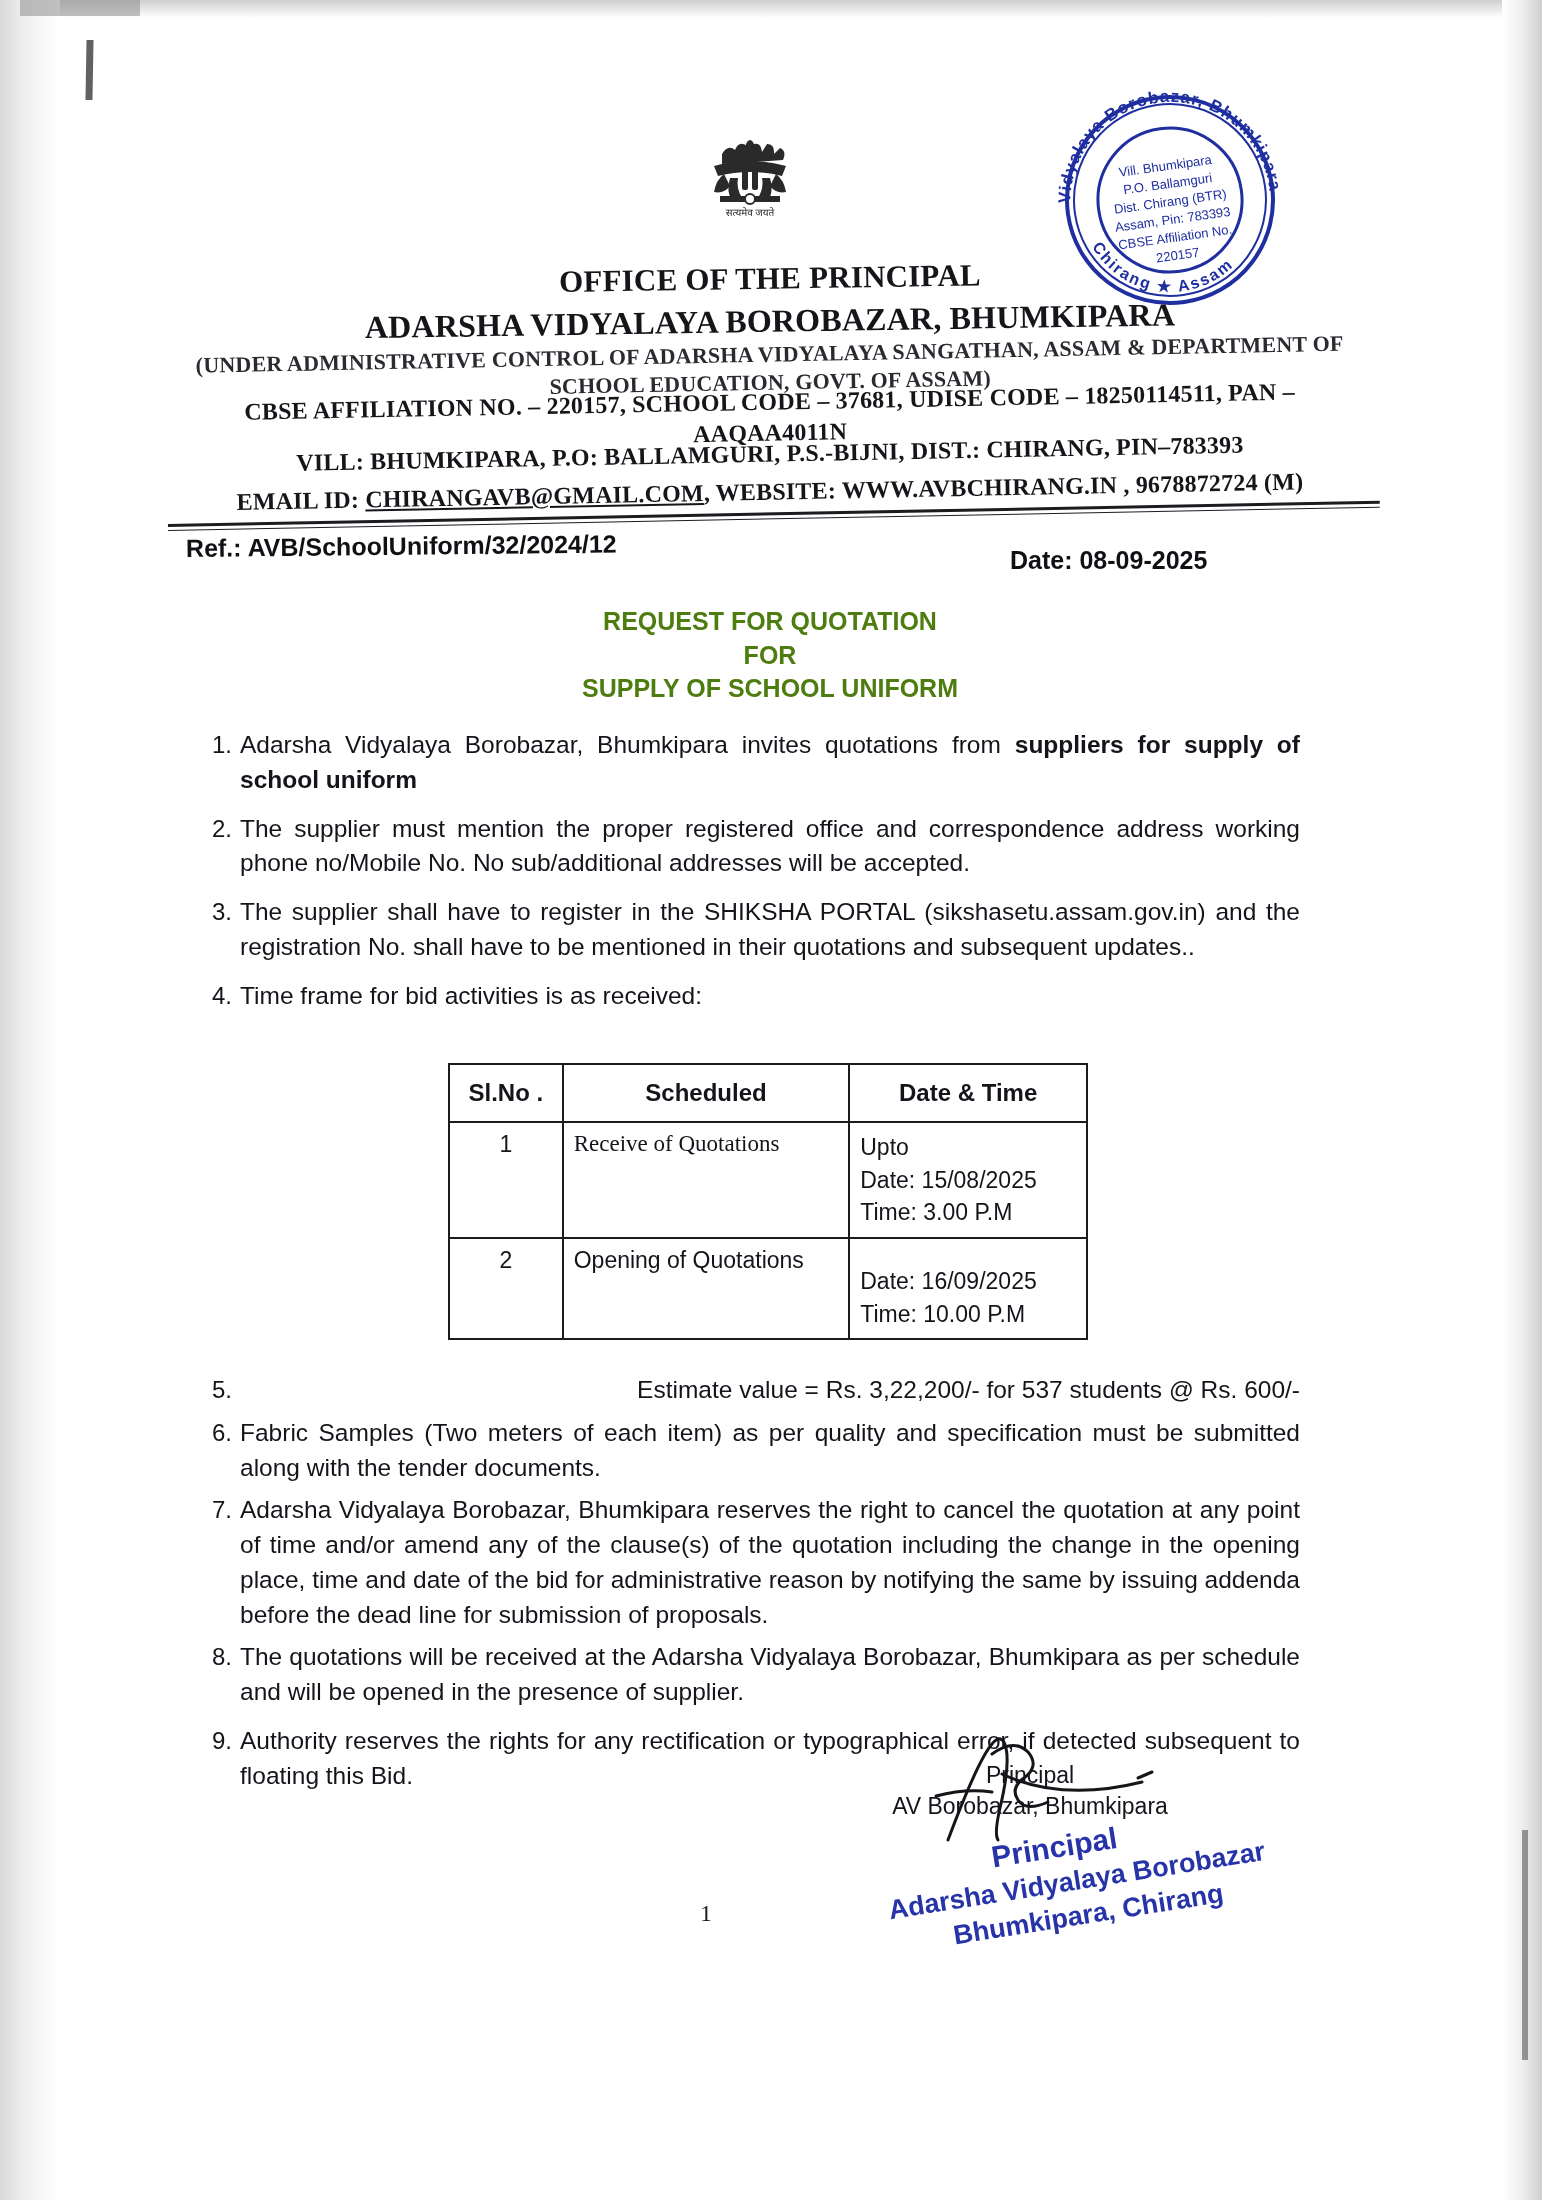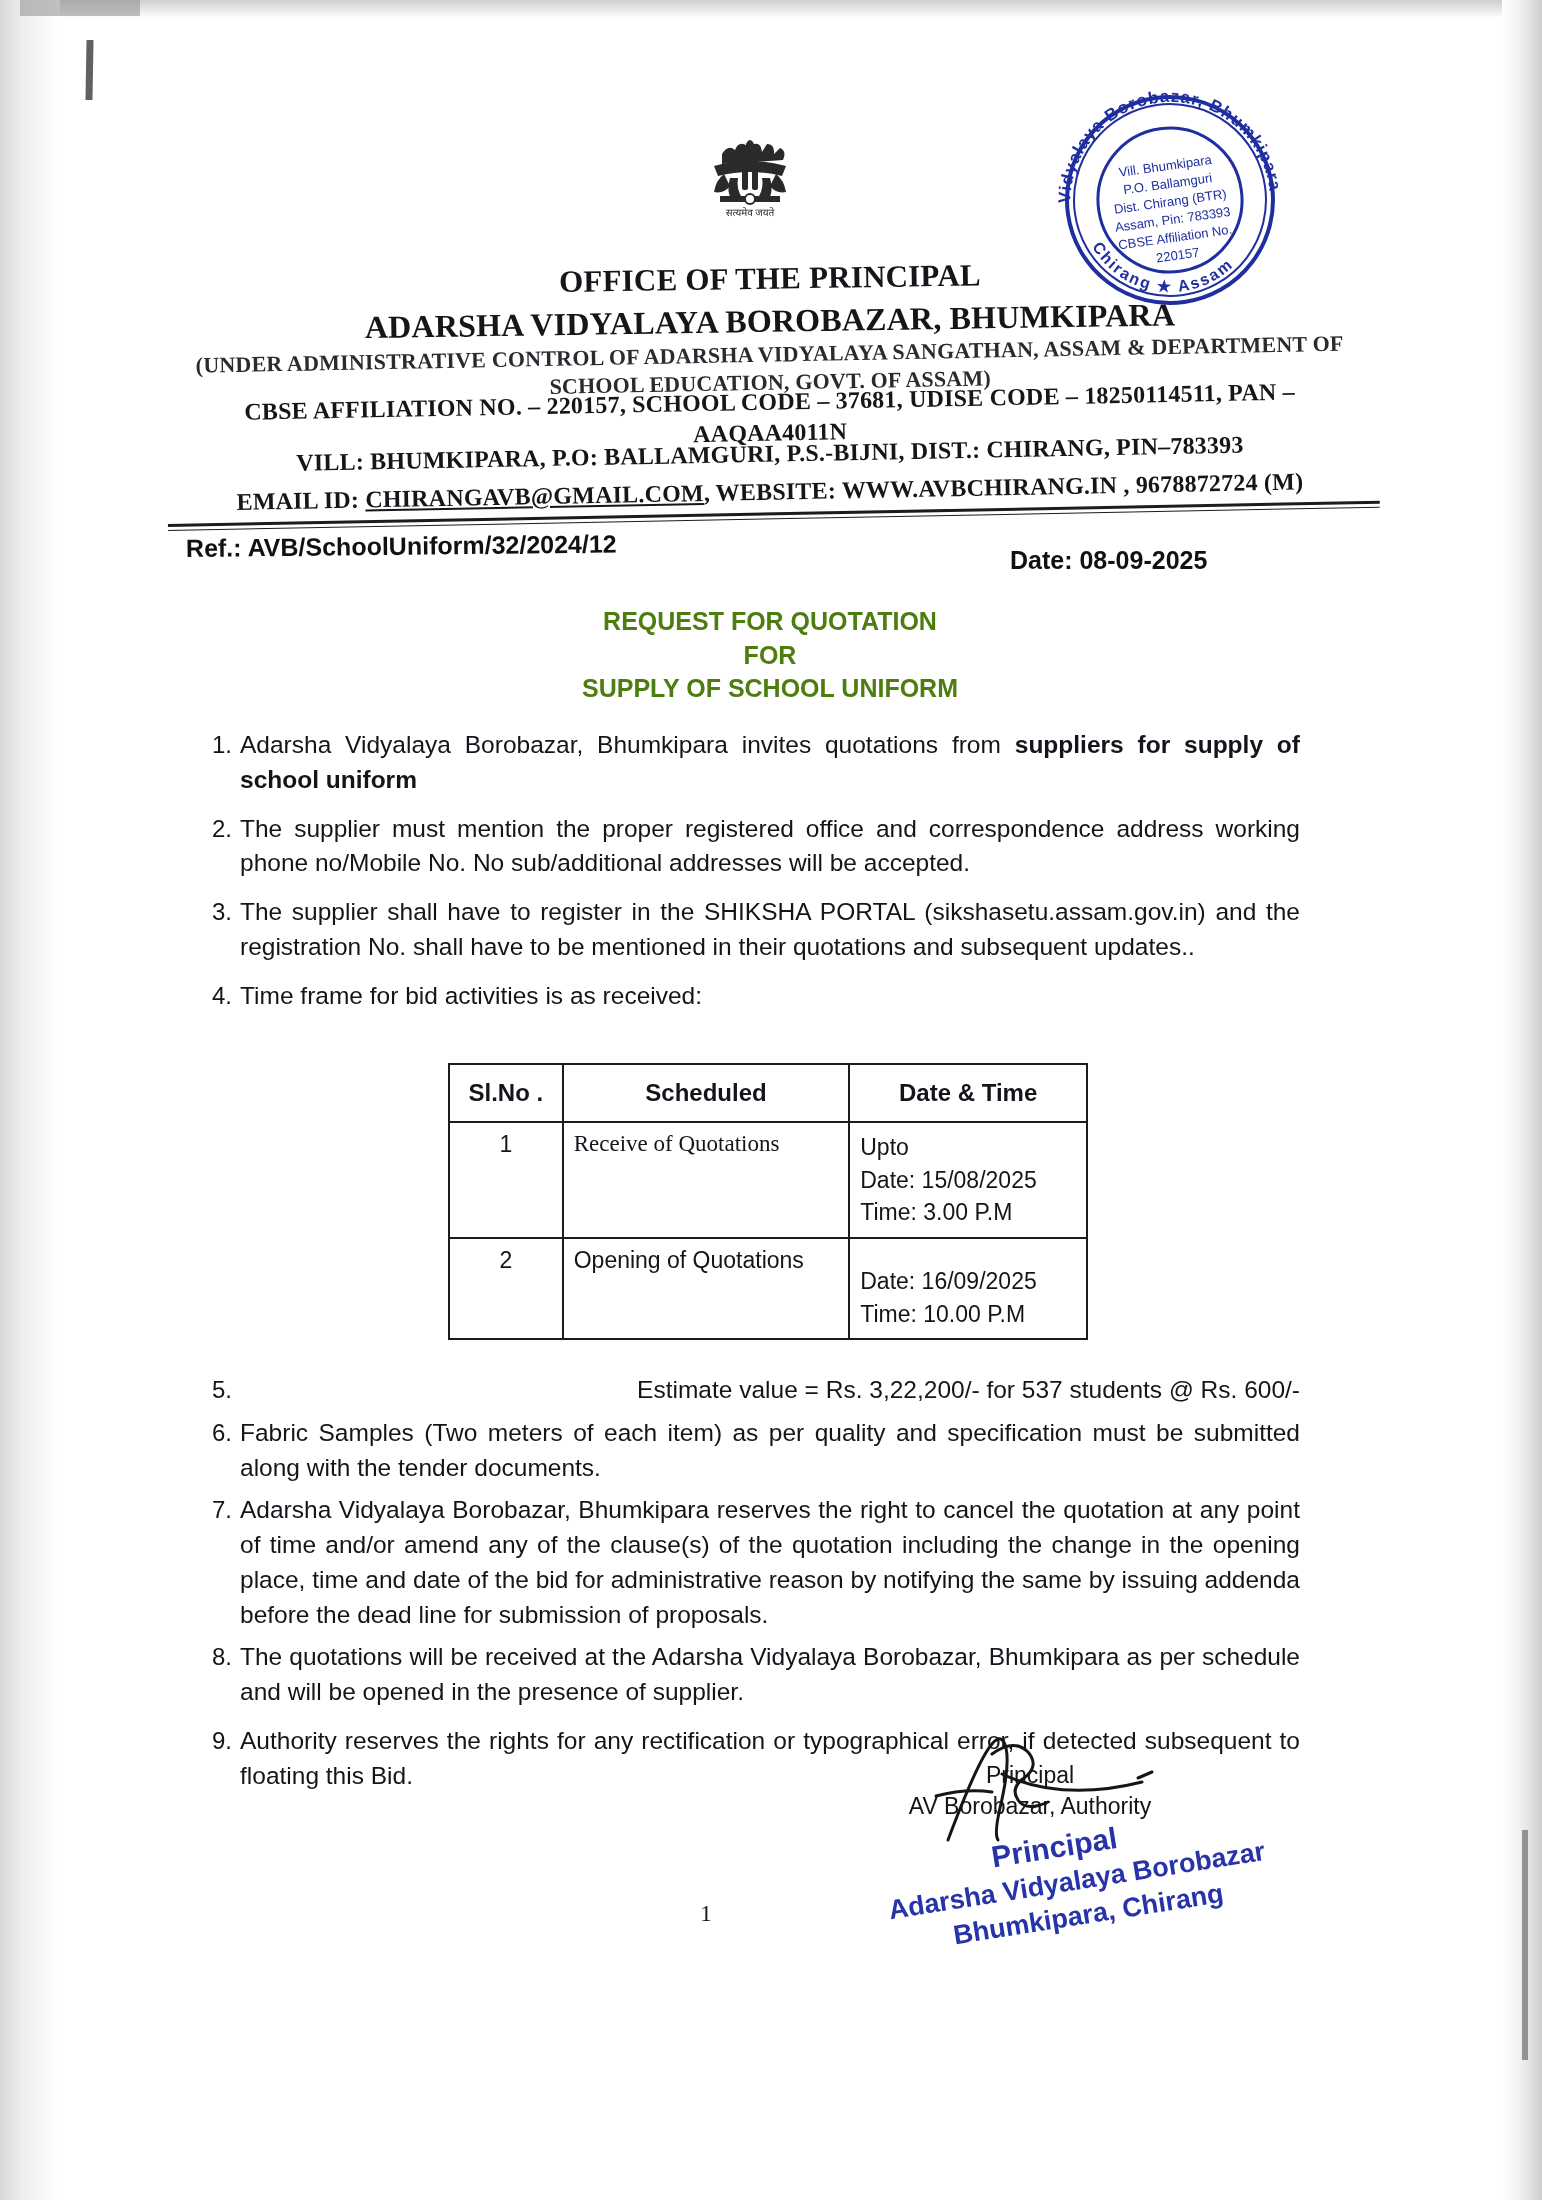--- a/index.html
+++ b/index.html
@@ -428,21 +428,21 @@
         <path d="M6 96 q30-8 56-4"></path>
         <path d="M62 54 q22-16 36-2 q12 14-4 26 q-14 10-6 22 q8 12 30 2"></path>
         <path d="M72 74 q60 28 140 8"></path>
         <path d="M208 78 l14-6"></path>
       </g>
     </svg>
   </div>
 
   <div class="sig-area">
     <div>Principal</div>
-    <div>AV Borobazar, Authority</div>
+    <div>AV Borobazar, Bhumkipara</div>
   </div>
 
   <div class="stamp-blue">
     <div class="l1">Principal</div>
     <div class="l2">Adarsha Vidyalaya Borobazar</div>
     <div class="l3">Bhumkipara, Chirang</div>
   </div>
 
   <div class="page-no">1</div>
 

